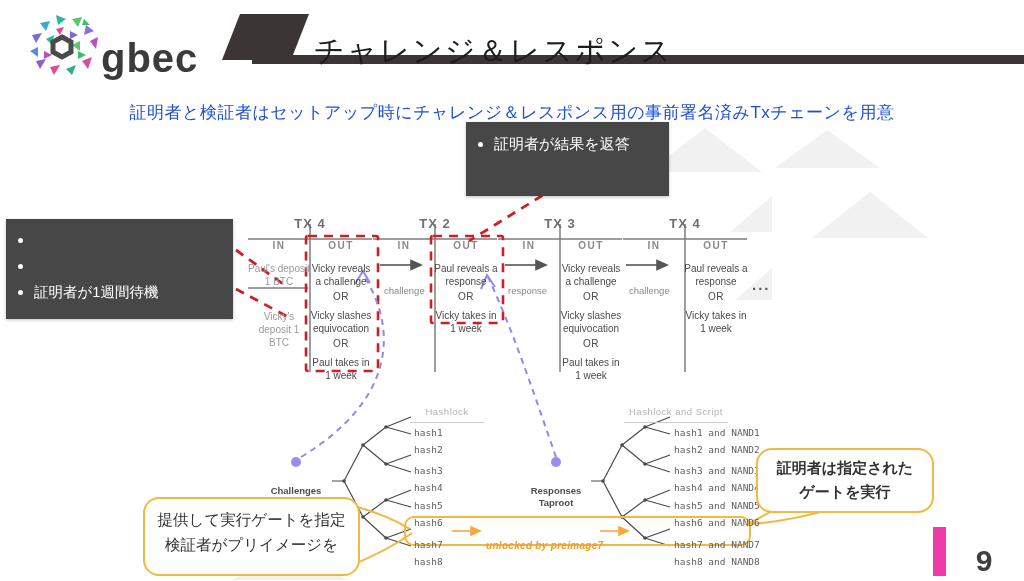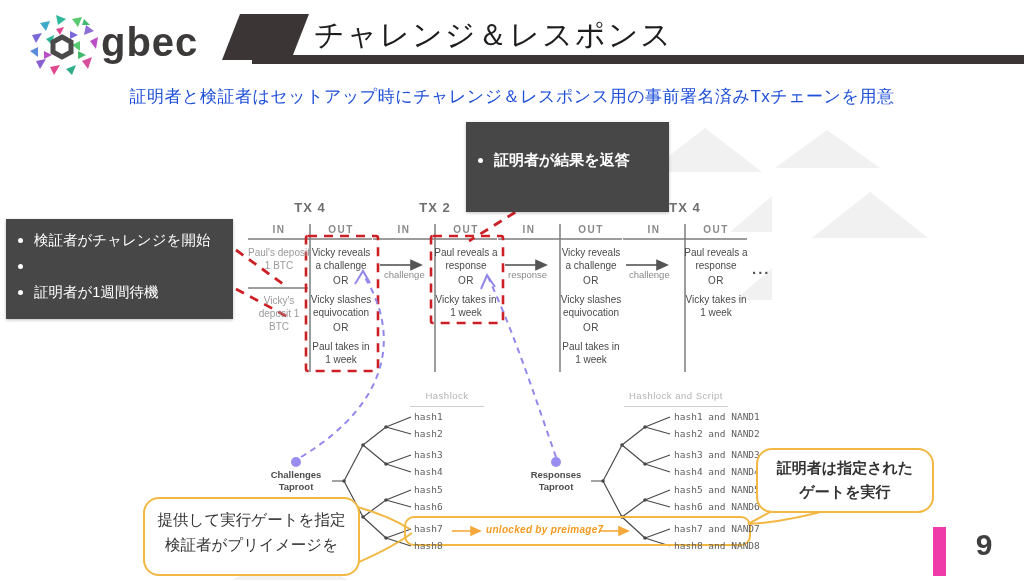--- a/index.html
+++ b/index.html
@@ -7,21 +7,21 @@
        font-family:"Liberation Sans","DejaVu Sans",sans-serif;}
   .abs{position:absolute;}
   
   #logo-text{left:101px;top:20px;font-size:40px;font-weight:bold;color:#3d3a3a;letter-spacing:1px;}
   #slide-title{left:314px;top:15px;font-size:30px;font-weight:500;color:#1d1d1d;letter-spacing:2px;}
   #subtitle{left:0;top:85px;width:1024px;text-align:center;font-size:17px;font-weight:500;color:#1d4ed8;letter-spacing:0.5px;}
   
   .callout{background:#474747;color:#fff;z-index:3;box-shadow:0 1px 3px rgba(0,0,0,.25);}
   .callout .row{display:flex;align-items:center;}
   .callout .dot{width:5px;height:5px;border-radius:50%;background:#fff;flex:none;margin:0 11px 0 12px;}
-  #callout-response{left:466px;top:122px;width:203px;height:64px;padding-top:26px;font-weight:bold;}
+  #callout-response{left:466px;top:122px;width:203px;height:64px;padding-top:10px;}
   #callout-response .row{height:24px;font-size:15px;}
   #callout-challenge{left:6px;top:219px;width:227px;height:92px;padding-top:8px;}
   #callout-challenge .row{height:26px;font-size:14.5px;}
   
   .tx-label{font-size:13px;font-weight:bold;color:#6f6f6f;letter-spacing:1px;text-align:center;width:124px;}
   .tx-head{font-size:10px;font-weight:bold;color:#8a8a8a;letter-spacing:1.5px;text-align:center;width:62px;top:224px;}
   .tx-in-item{width:62px;text-align:center;font-size:10px;line-height:1.3;color:#9a9a9a;}
   .tx-out-item{width:64px;text-align:center;font-size:10px;line-height:1.3;color:#4a4a4a;}
   .tx-or{width:64px;text-align:center;font-size:10px;color:#4a4a4a;letter-spacing:0.5px;}
   .arrow-label{font-size:9.5px;color:#8a8a8a;}
@@ -32,21 +32,21 @@
   .taproot-label{font-size:9.5px;font-weight:bold;color:#4d4d4d;text-align:center;line-height:1.25;}
   #unlock-label{left:486px;top:524px;font-size:10px;font-weight:bold;color:#f59a23;letter-spacing:0.3px;font-style:italic;}
   
   .bubble{background:#fff;border:2.5px solid #f2b843;border-radius:16px;z-index:3;text-align:center;color:#333;}
   #bubble-verifier{left:143px;top:497px;width:213px;height:67px;font-size:15.5px;line-height:1.62;padding-top:8px;}
   #bubble-prover{left:756px;top:448px;width:174px;height:55px;font-size:15px;line-height:1.6;padding-top:6px;font-weight:bold;}
   
   #accent-bar{left:933px;top:527px;width:13px;height:49px;z-index:3;}
   #page-number{left:962px;top:528px;width:44px;text-align:center;font-size:30px;font-weight:bold;color:#3f3f3f;}
   svg.layer{position:absolute;left:0;top:0;z-index:1;}
-  .txt{position:absolute;z-index:2;}
+  .txt{position:absolute;z-index:2;margin-top:16px;}
 </style>
 </head>
 <body>
 
 <svg class="layer" width="1024" height="581" viewBox="0 0 1024 581">
 
   <g fill="#f1f1f1">
     <polygon points="648,172 705,128 762,172"></polygon>
     <polygon points="775,168 827,130 880,168"></polygon>
     <polygon points="812,238 870,192 928,238"></polygon>
@@ -179,21 +179,20 @@
 
 <div class="abs callout" id="callout-response">
   <div class="row">
       <span class="dot"></span>
       <span>証明者が結果を返答</span>
     </div>
 </div>
 <div class="abs callout" id="callout-challenge">
   <div class="row">
       <span class="dot"></span>
-      <span>検証者がチャレンジを開始</span>
     </div>
   <div class="row">
       <span class="dot"></span>
     </div>
   <div class="row">
       <span class="dot"></span>
       <span>証明者が1週間待機</span>
     </div>
 </div>
 

